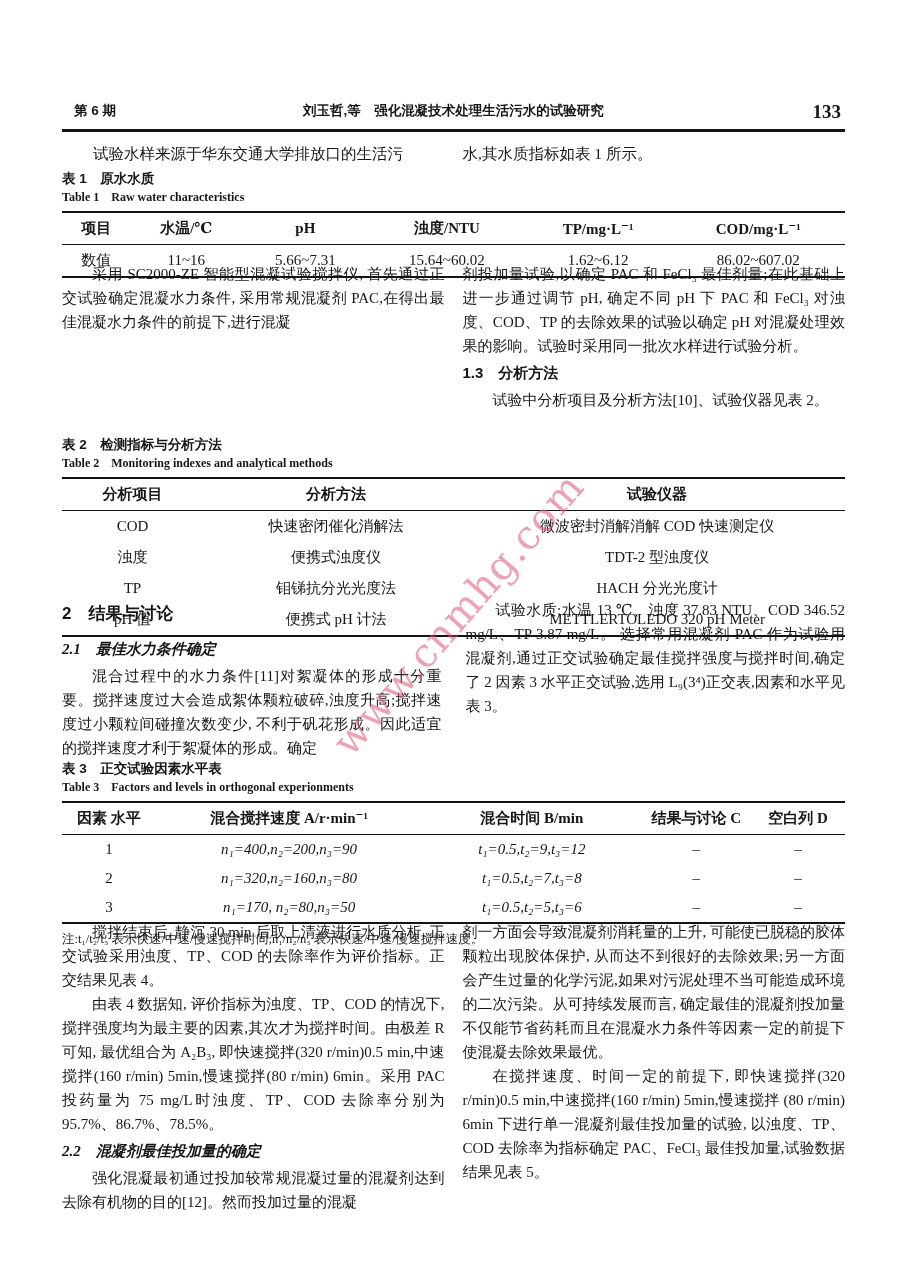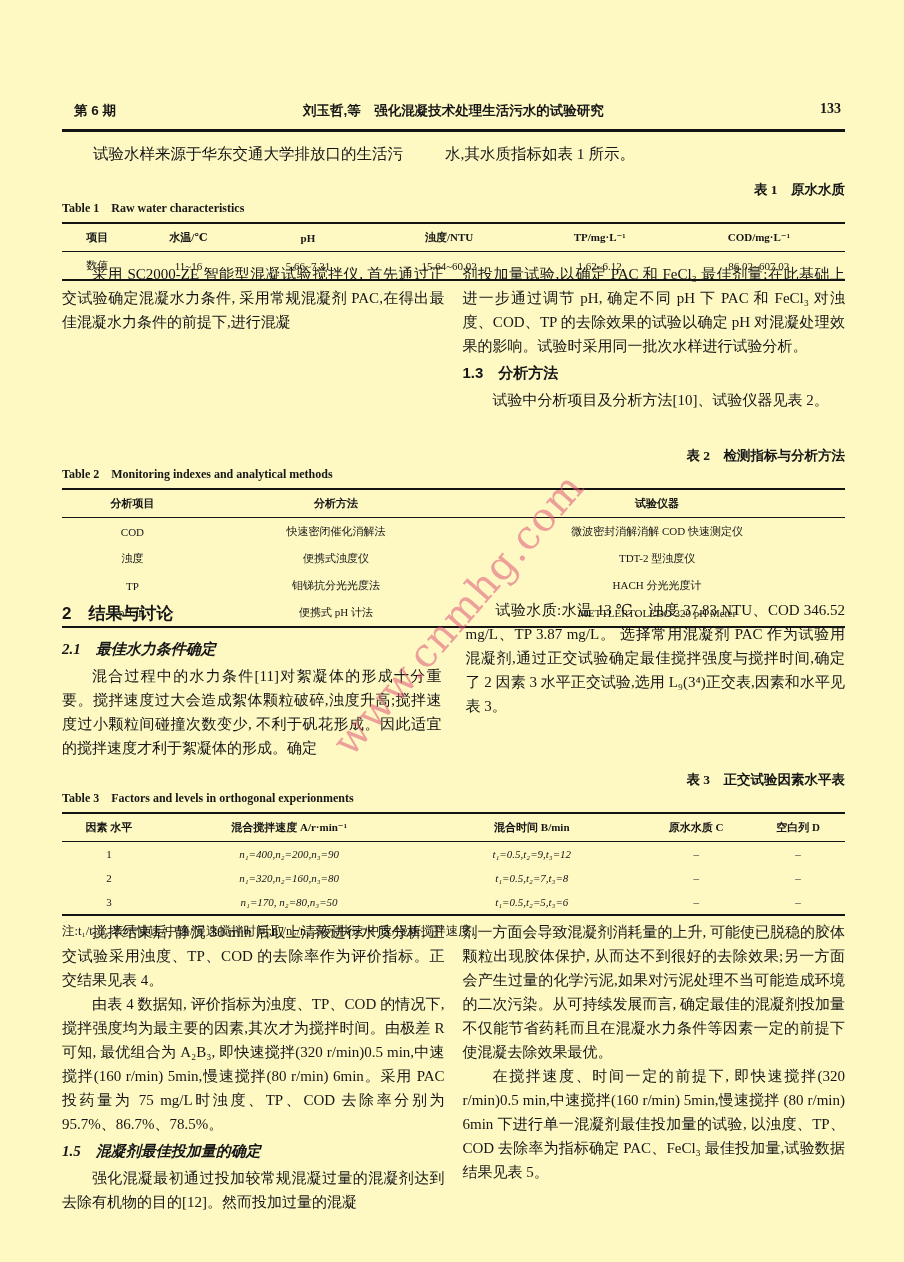--- a/index.html
+++ b/index.html
@@ -1,39 +1,39 @@
 <!DOCTYPE html>
 <html><head>
 <meta charset="utf-8">
 <style>
   html,body{margin:0;padding:0;background:#e8e8e8;}
   .page{
     position:relative; width:904px; height:1262px; margin:0 auto;
-    background:#fef9c3; color:#161616; overflow:hidden;
+    background:#ffffff; color:#161616; overflow:hidden;
     font-family:"Liberation Serif","DejaVu Serif",serif;
   }
   .abs{position:absolute; left:62px; width:783px;}
 
   
   .page-header{top:102px; text-align:center; font-family:"Liberation Sans","DejaVu Sans",sans-serif;
     font-weight:700; font-size:13.5px;}
   .page-header .issue{position:absolute; left:12px; top:0;}
-  .page-header .pnum{position:absolute; right:4px; top:-1px; font-family:"Liberation Serif","DejaVu Serif",serif; font-size:14px;}
+  .page-header .pnum{position:absolute; right:4px; top:-1px; font-family:"Liberation Serif","DejaVu Serif",serif; font-size:19px;}
   .header-rule{top:129px; border-top:3px solid #141414; height:0;}
 
   
-  .intro{top:144px; display:flex; font-size:15.5px;}
+  .intro{top:144px; display:flex; gap:18px; font-size:15.5px;}
   .intro > div{width:383px;}
   .indent{text-indent:2em;}
 
   
-  .tbl-title-zh{text-align:right; font-family:Liberation Serif, serif; font-weight:700; font-size:13.5px;margin-top:11px;}
+  .tbl-title-zh{text-align:left; font-family:Liberation Sans, sans-serif; font-weight:700; font-size:13.5px;}
   .tbl-title-en{text-align:left; font-weight:700; font-size:12px; margin-top:1px;}
   table.paper{width:100%; border-collapse:collapse; margin-top:5px;
-    border-top:2.5px solid #141414; border-bottom:2.5px solid #141414; font-size:11px;}
+    border-top:2.5px solid #141414; border-bottom:2.5px solid #141414; font-size:15px;}
   table.paper th{border-bottom:1.5px solid #141414; font-weight:700; padding:6px 3px; text-align:center;}
   table.paper td{padding:6px 3px; text-align:center;}
 
   .t1block{top:170px;}
   .t2block{top:436px;}
   .t3block{top:760px;}
   .t3 td.math, .t3 th.math{font-style:italic;}
   .tbl-note{font-size:12.5px; margin-top:7px;}
 
   
@@ -174,21 +174,21 @@
           <col style="width:34%">
           <col style="width:28%">
           <col style="width:14%">
           <col style="width:12%">
         </colgroup>
       <thead>
         <tr>
           <th>因素 水平</th>
           <th>混合搅拌速度 A/r·min⁻¹</th>
           <th>混合时间 B/min</th>
-          <th>原水水质 C</th>
+          <th>结果与讨论 C</th>
           <th>空白列 D</th>
         </tr>
       </thead>
       <tbody>
         <tr>
           <td>1</td>
           <td class="math">n₁=400,n₂=200,n₃=90</td>
           <td class="math">t₁=0.5,t₂=9,t₃=12</td>
           <td>–</td>
           <td>–</td>
@@ -209,21 +209,21 @@
         </tr>
       </tbody>
     </table>
     <div class="tbl-note">注:t₁/t₂/t₃ 表示快速/中速/慢速搅拌时间;n₁/n₂/n₃ 表示快速/中速/慢速搅拌速度。</div>
   </div>
 
   <div class="abs twocol twocol3">
     <div class="col">
       <p class="indent">搅拌结束后, 静沉 30 min 后取上清液进行水质分析, 正交试验采用浊度、TP、COD 的去除率作为评价指标。正交结果见表 4。</p>
       <p class="indent">由表 4 数据知, 评价指标为浊度、TP、COD 的情况下,搅拌强度均为最主要的因素,其次才为搅拌时间。由极差 R 可知, 最优组合为 A₂B₃, 即快速搅拌(320 r/min)0.5 min,中速搅拌(160 r/min) 5min,慢速搅拌(80 r/min) 6min。采用 PAC 投药量为 75 mg/L时浊度、TP、COD 去除率分别为 95.7%、86.7%、78.5%。</p>
-      <div class="h-sub">1.5　混凝剂最佳投加量的确定</div>
+      <div class="h-sub">2.2　混凝剂最佳投加量的确定</div>
       <p class="indent">强化混凝最初通过投加较常规混凝过量的混凝剂达到去除有机物的目的[12]。然而投加过量的混凝</p>
     </div>
     <div class="col">
       <p class="cont">剂一方面会导致混凝剂消耗量的上升, 可能使已脱稳的胶体颗粒出现胶体保护, 从而达不到很好的去除效果;另一方面会产生过量的化学污泥,如果对污泥处理不当可能造成环境的二次污染。从可持续发展而言, 确定最佳的混凝剂投加量不仅能节省药耗而且在混凝水力条件等因素一定的前提下使混凝去除效果最优。</p>
       <p class="indent">在搅拌速度、时间一定的前提下, 即快速搅拌(320 r/min)0.5 min,中速搅拌(160 r/min) 5min,慢速搅拌 (80 r/min) 6min 下进行单一混凝剂最佳投加量的试验, 以浊度、TP、COD 去除率为指标确定 PAC、FeCl₃ 最佳投加量,试验数据结果见表 5。</p>
     </div>
   </div>
 
   <div class="watermark">www.cnmhg.com</div>
 

